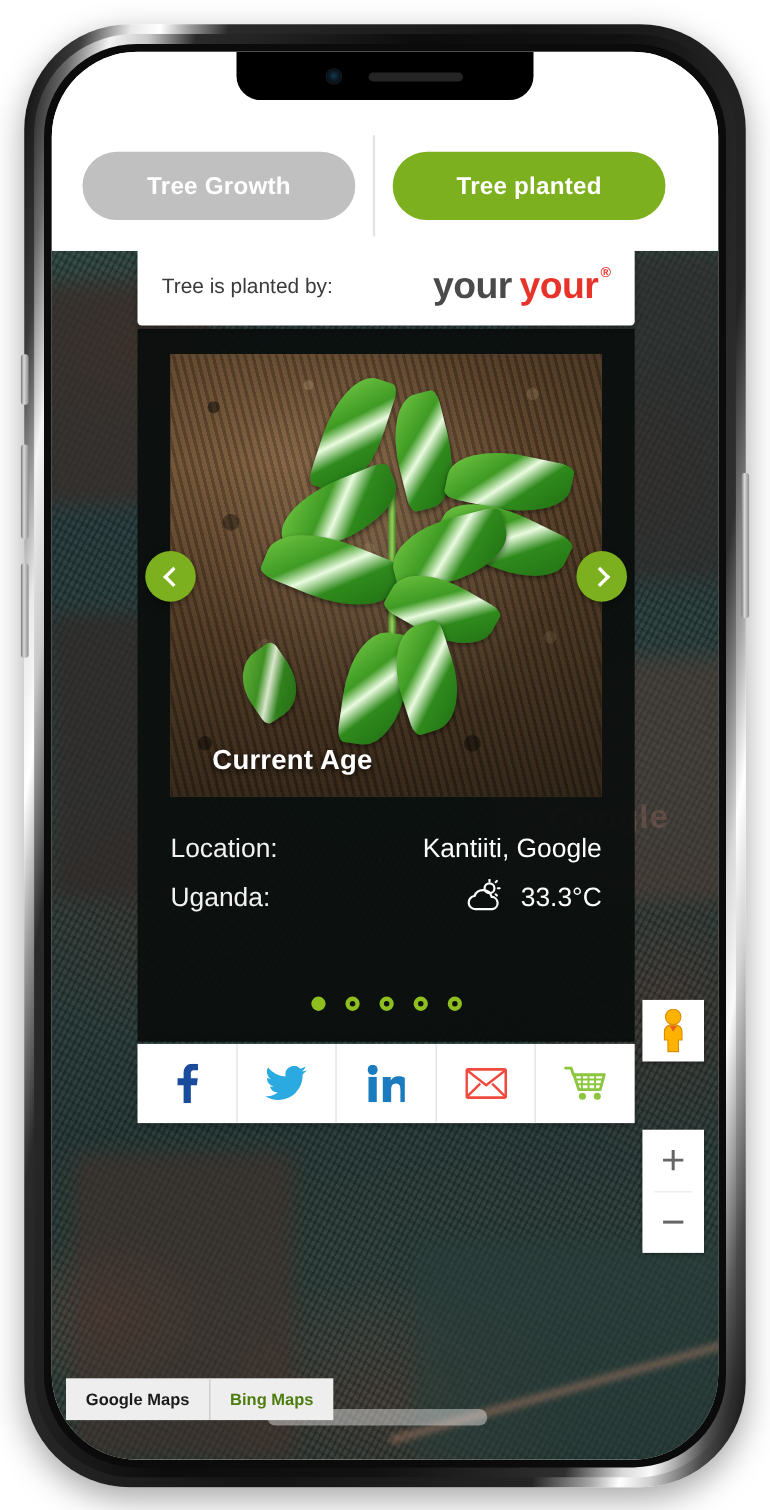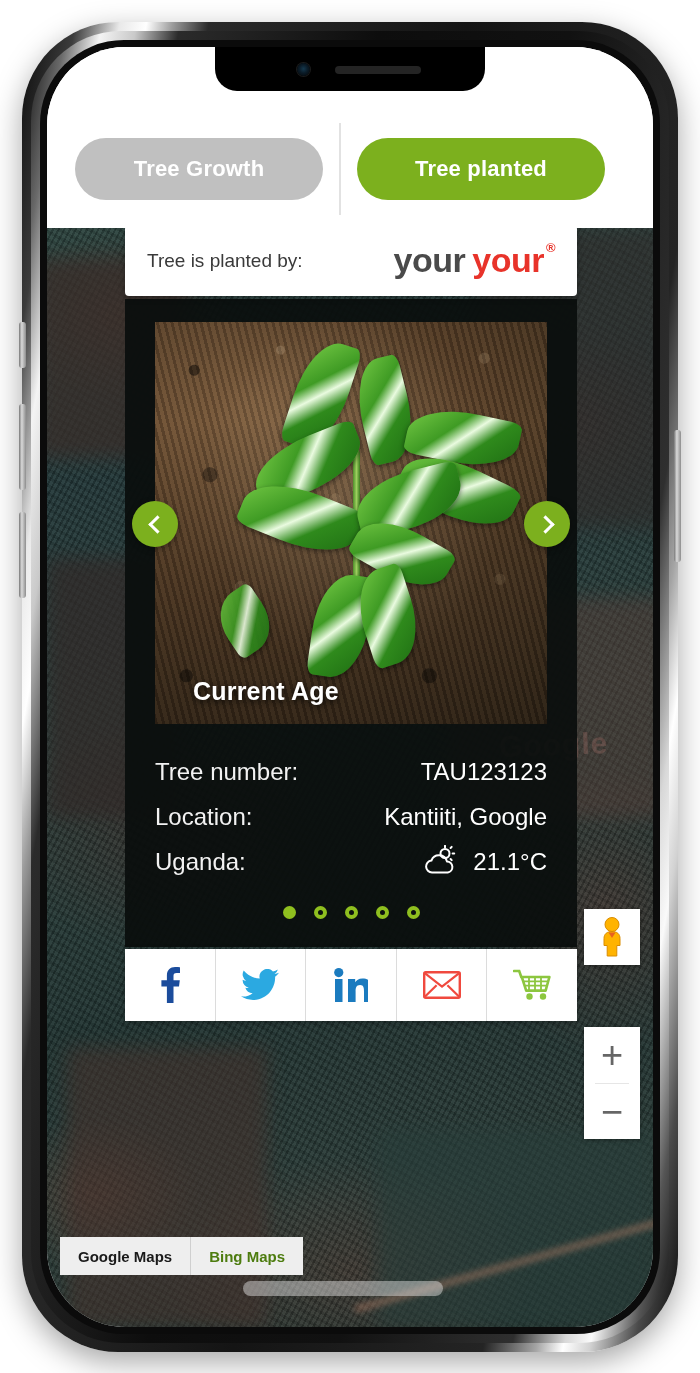--- a/index.html
+++ b/index.html
@@ -226,21 +226,21 @@
     box-shadow: 0 1px 4px rgba(0,0,0,.4); cursor: pointer;
   }
   .zoomctl {
     position: absolute; right: 13px; top: 980px; width: 56px; height: 112px;
     background: #ffffff; z-index: 14; box-shadow: 0 1px 4px rgba(0,0,0,.4);
   }
   .zoom-btn { height: 56px; display:flex; align-items:center; justify-content:center; cursor:pointer;
               font-size: 38px; color: #666; font-weight: 400; line-height: 1; user-select:none; }
   .zoom-sep { height: 1px; background: #e6e6e6; margin: 0 11px; }
 
-  .maptabs { position: absolute; left: 13px; bottom: 52px; display:flex; z-index: 14; }
+  .maptabs { position: absolute; left: 13px; bottom: 36px; display:flex; z-index: 14; }
   .maptab {
     height: 38px; padding: 0 18px; background: #eeeeee; cursor:pointer;
     display:flex; align-items:center; justify-content:center;
     font-size: 15px; font-weight: 700; color: #1a1a1a;
     border-right: 1px solid #cfcfcf;
   }
   .maptab.inactive { color: #4d7c0f; border-right: none; }
   .map-attr {
     position: absolute; left: 196px; bottom: 31px; width: 200px; height: 15px;
     border-radius: 8px; background: rgba(235,235,235,.45); z-index: 13;
@@ -319,42 +319,38 @@
       </div>
 
       <div class="arrow arrow-prev">
         <span class="chev chev-l"></span>
       </div>
       <div class="arrow arrow-next">
         <span class="chev chev-r"></span>
       </div>
 
       <div class="info">
-        <div class="info-row">
-          <span class="info-key">Tree number:</span>
-          <span class="info-val">TAU123123</span>
-        </div>
         <div class="info-row">
           <span class="info-key">Location:</span>
           <span class="info-val">Kantiiti, Google</span>
         </div>
         <div class="info-row">
           <span class="info-key">Uganda:</span>
           <span class="weather-val">
             <span>
               <svg width="38" height="30" viewBox="0 0 38 30" fill="none" stroke="#ffffff" stroke-width="2" stroke-linecap="round">
                 <circle cx="22" cy="8.5" r="4.5"></circle>
                 <line x1="22" y1="0.8" x2="22" y2="2.4"></line>
                 <line x1="29.6" y1="8.5" x2="31.2" y2="8.5"></line>
                 <line x1="27.6" y1="3" x2="28.7" y2="1.9"></line>
                 <line x1="27.6" y1="14" x2="28.7" y2="15.1"></line>
                 <path d="M9 27.5a6 6 0 0 1-.6-11.96A8.2 8.2 0 0 1 24 16.4a5.6 5.6 0 0 1 .8 11.1z"></path>
               </svg>
             </span>
-            <span class="info-val">21.1°C</span>
+            <span class="info-val">33.3°C</span>
           </span>
         </div>
       </div>
 
       <div class="dots">
         <span class="dot"></span>
         <span class="dot hollow"></span>
         <span class="dot hollow"></span>
         <span class="dot hollow"></span>
         <span class="dot hollow"></span>

